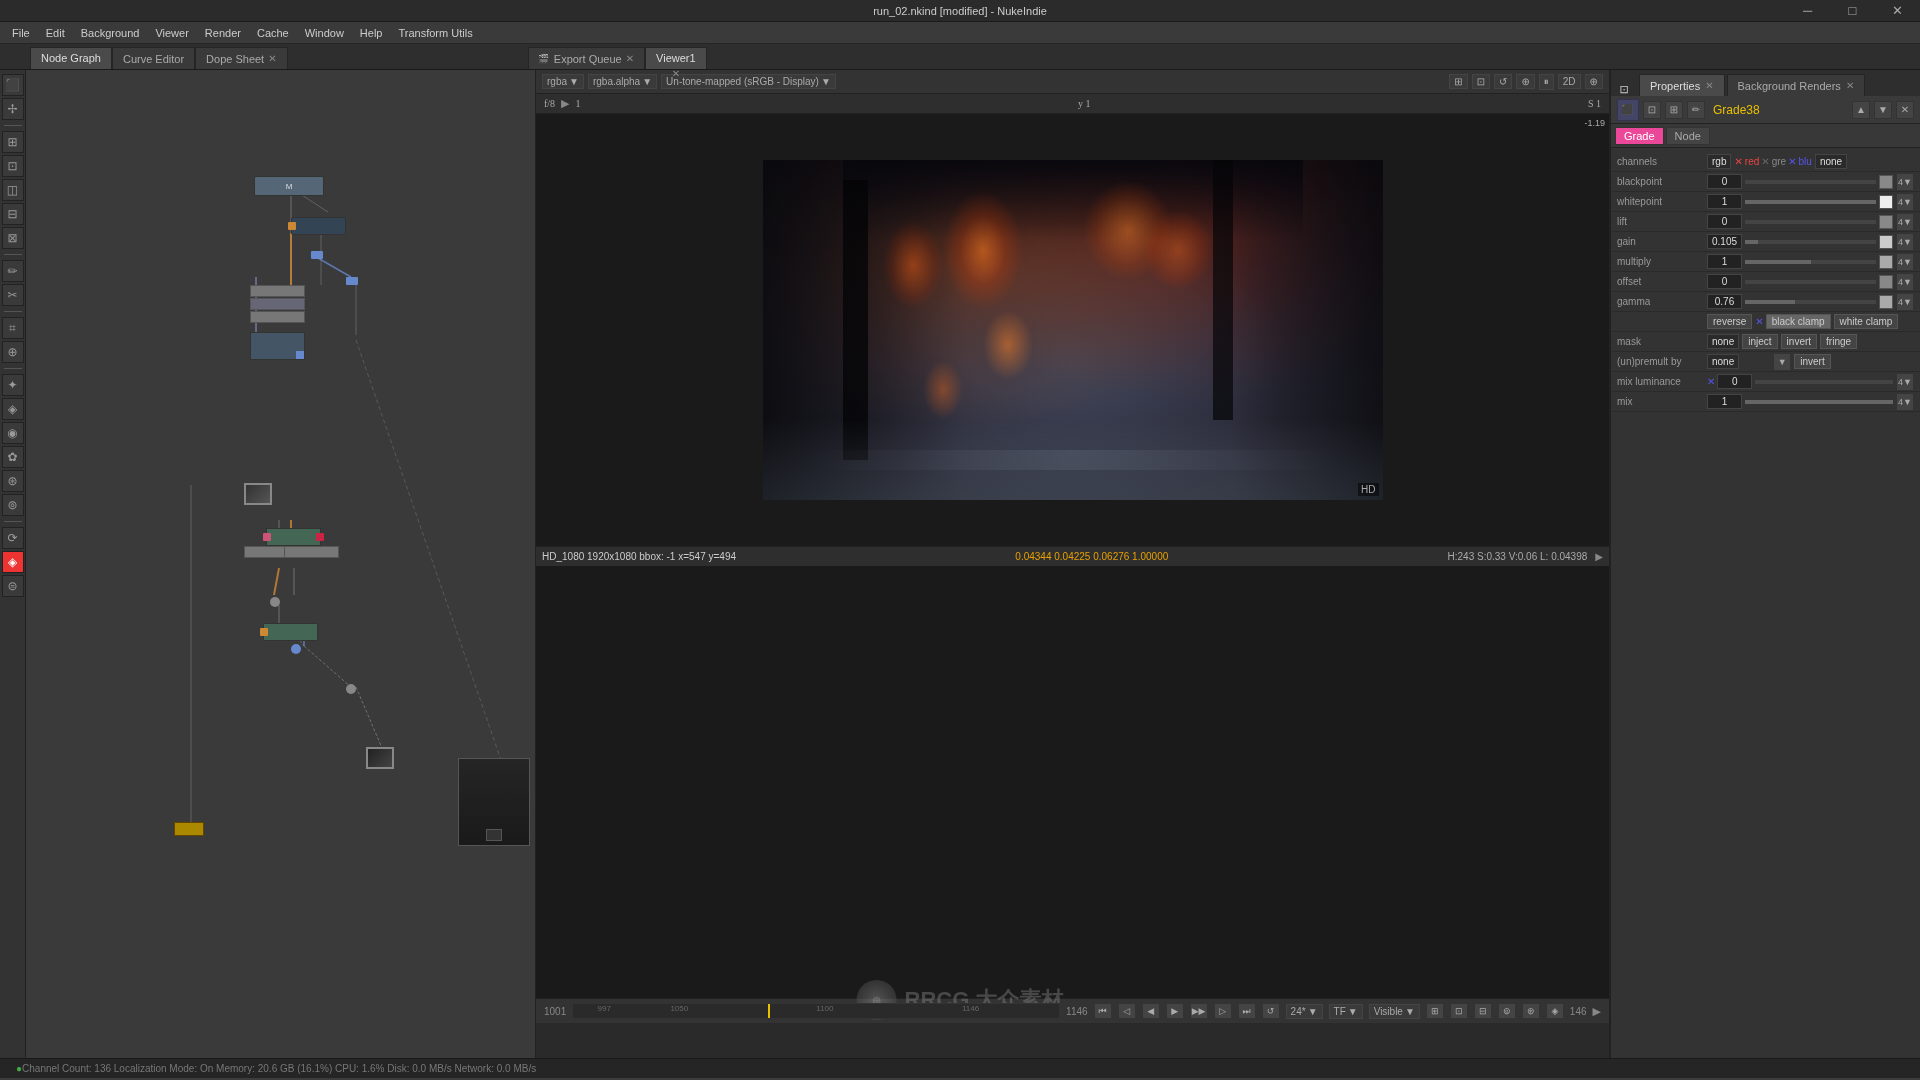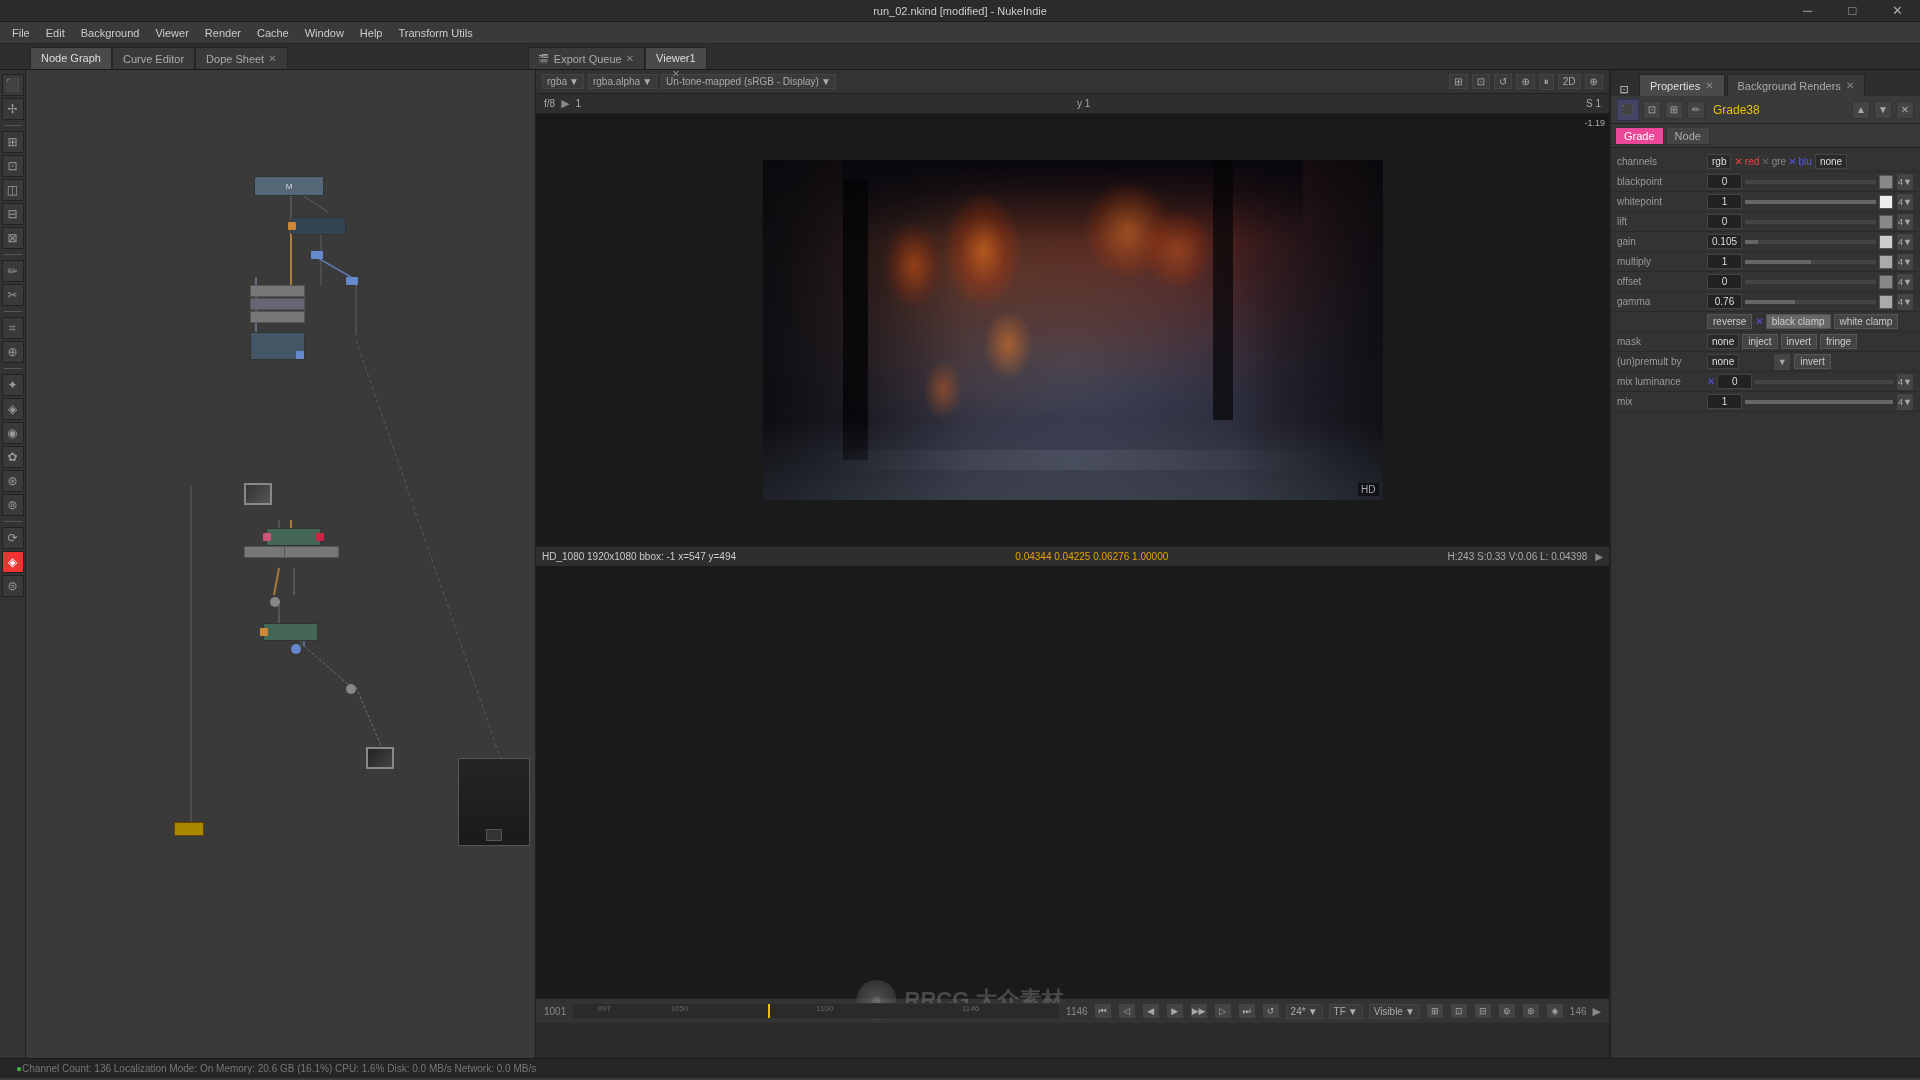--- a/index.html
+++ b/index.html
@@ -651,21 +651,21 @@
 
       <div class="viewer-ctrl">⊞</div>
       <div class="viewer-ctrl">⊡</div>
       <div class="viewer-ctrl">↺</div>
       <div class="viewer-ctrl">⊕</div>
       <div class="viewer-ctrl">⏸</div>
       <div class="viewer-ctrl">2D</div>
       <div class="viewer-ctrl">⊕</div>
     </div>
 
-    <div style="height:20px; background:#2e2e2e; display:flex; align-items:center; padding:0 8px; gap:6px; border-bottom:1px solid #222;">
+    <div style="height:20px; background:#2e2e2e; display:flex; align-items:center; padding:0 8px; gap:6px; border-bottom:1px solid #222;font-family:Liberation Serif, serif;">
       <span style="color:#aaa; font-size:10px;">f/8</span>
       <span style="color:#888;">▶</span>
       <span style="color:#aaa; font-size:10px;">1</span>
       <div style="flex:1;"></div>
       <span style="color:#aaa; font-size:10px;">y 1</span>
       <div style="flex:1;"></div>
       <span style="color:#aaa; font-size:10px;">S 1</span>
     </div>
 
     <div id="viewer-image-container">

